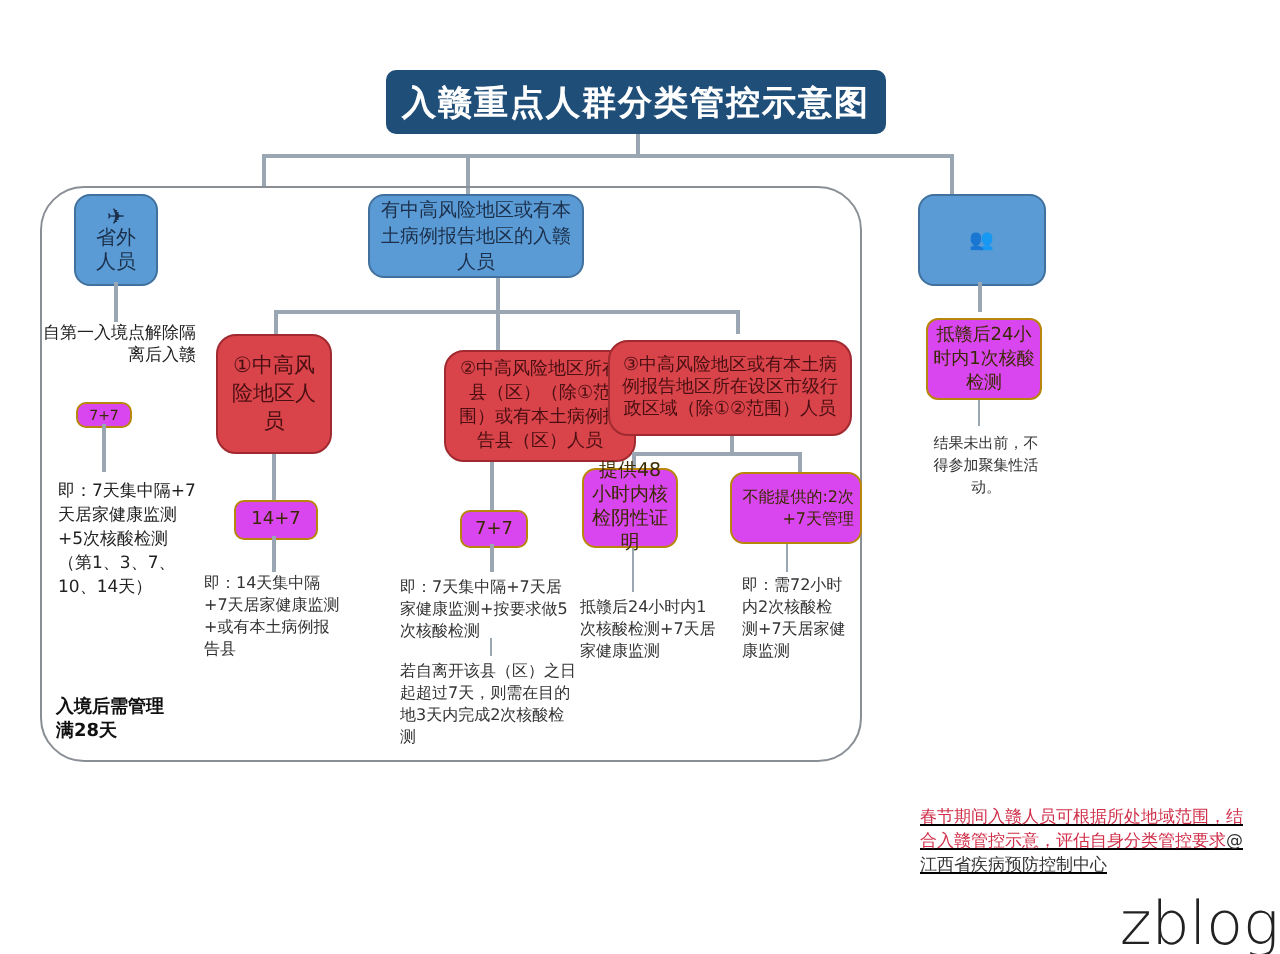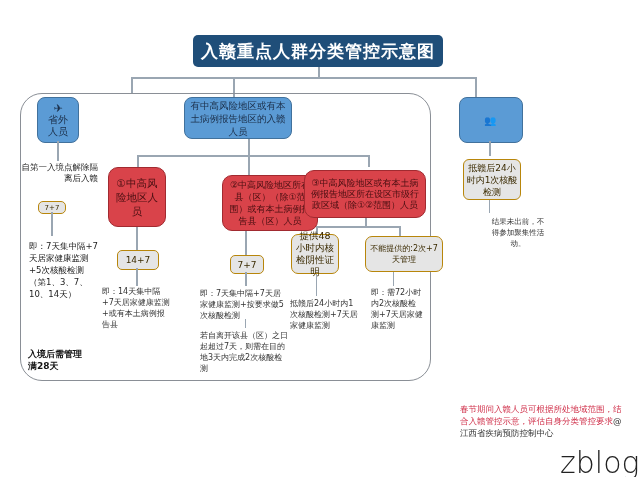--- a/index.html
+++ b/index.html
@@ -3,21 +3,21 @@
 <meta charset="utf-8">
 <style>
   html, body { margin:0; padding:0; }
   body { width:640px; height:477px; background:#ffffff; position:relative; overflow:hidden; font-family:"DejaVu Sans", sans-serif; }
   .abs { position:absolute; }
   .title-box { left:193px; top:35px; width:250px; height:32px; background:#1f4e79; border-radius:5px; color:#fff; font-weight:bold; font-size:17px; display:flex; align-items:center; justify-content:center; letter-spacing:1px; }
   .line { position:absolute; background:#9aa6b2; }
   .frame { left:20px; top:93px; width:409px; height:286px; border:1.5px solid #8a8f96; border-radius:22px; }
   .blue-box { background:#5b9bd5; border:1px solid #41719c; border-radius:8px; color:#1b2f4a; text-align:center; display:flex; flex-direction:column; align-items:center; justify-content:center; }
   .red-box { background:#d9434a; border:1px solid #a12a30; border-radius:10px; color:#4a0f12; text-align:center; display:flex; align-items:center; justify-content:center; }
-  .yellow-box { background:#e5e5e5; border:1px solid #b8860b; border-radius:5px; color:#3a2a00; text-align:center; display:flex; align-items:center; justify-content:center; }
+  .yellow-box { background:#d946ef; border:1px solid #b8860b; border-radius:5px; color:#3a2a00; text-align:center; display:flex; align-items:center; justify-content:center; }
   .note { color:#333; font-size:8px; line-height:11px; }
   .icon { font-size:11px; line-height:11px; }
   .red-note { color:#d0304a; font-size:8.5px; line-height:12px; }
   .watermark { font-family:"DejaVu Sans", sans-serif; font-size:30px; color:#222; font-weight:300; }
 </style>
 </head>
 <body>
 
 <div class="abs title-box">入赣重点人群分类管控示意图</div>
 
@@ -75,33 +75,33 @@
 <div class="line" style="left:316px;top:226px;width:84px;height:1.5px;"></div>
 <div class="line" style="left:316px;top:226px;width:1.5px;height:8px;"></div>
 <div class="line" style="left:399px;top:226px;width:1.5px;height:10px;"></div>
 
 <div class="abs yellow-box" style="left:291px;top:234px;width:48px;height:40px;font-size:9.5px;line-height:12px;border-radius:7px;padding:0 4px;box-sizing:border-box;">
   <span>提供48小时内核检阴性证明</span>
 </div>
 <div class="line" style="left:316px;top:274px;width:1px;height:22px;"></div>
 <div class="abs note" style="left:290px;top:298px;width:68px;">抵赣后24小时内1次核酸检测+7天居家健康监测</div>
 
-<div class="abs yellow-box" style="left:365px;top:236px;width:78px;height:36px;font-size:8px;line-height:11px;border-radius:7px;padding:17px 3px;box-sizing:border-box;">
+<div class="abs yellow-box" style="left:365px;top:236px;width:66px;height:36px;font-size:8px;line-height:11px;border-radius:7px;padding:17px 3px;box-sizing:border-box;text-align:right;">
   <span>不能提供的:2次+7天管理</span>
 </div>
 <div class="line" style="left:393px;top:272px;width:1px;height:14px;"></div>
 <div class="abs note" style="left:371px;top:287px;width:52px;">即：需72小时内2次核酸检测+7天居家健康监测</div>
 
 <div class="abs blue-box" style="left:459px;top:97px;width:62px;height:44px;">
   <span class="icon" style="color:#fff;font-size:10px;">👥</span>
 </div>
 <div class="line" style="left:489px;top:141px;width:1.5px;height:15px;"></div>
 <div class="abs yellow-box" style="left:463px;top:159px;width:58px;height:41px;font-size:9px;line-height:12px;border-radius:6px;padding:0 2px;box-sizing:border-box;">
   <span>抵赣后24小时内1次核酸检测</span>
 </div>
 <div class="line" style="left:489px;top:200px;width:1px;height:13px;"></div>
-<div class="abs note" style="left:466px;top:216px;width:54px;text-align:center;font-size:7.5px;margin-left:25px;">结果未出前，不得参加聚集性活动。</div>
+<div class="abs note" style="left:466px;top:216px;width:54px;text-align:center;font-size:7.5px;">结果未出前，不得参加聚集性活动。</div>
 
-<div class="abs" style="left:460px;top:403px;width:168px;font-size:8.5px;line-height:12px;">
+<div class="abs" style="left:460px;top:403px;width:168px;font-size:8.5px;line-height:12px;text-decoration:underline;">
   <span class="red-note">春节期间入赣人员可根据所处地域范围，结合入赣管控示意，评估自身分类管控要求</span><span style="color:#333;">@江西省疾病预防控制中心</span>
 </div>
 
 <div class="abs watermark" style="left:560px;top:445px;">zblog</div>
 
 </body></html>

